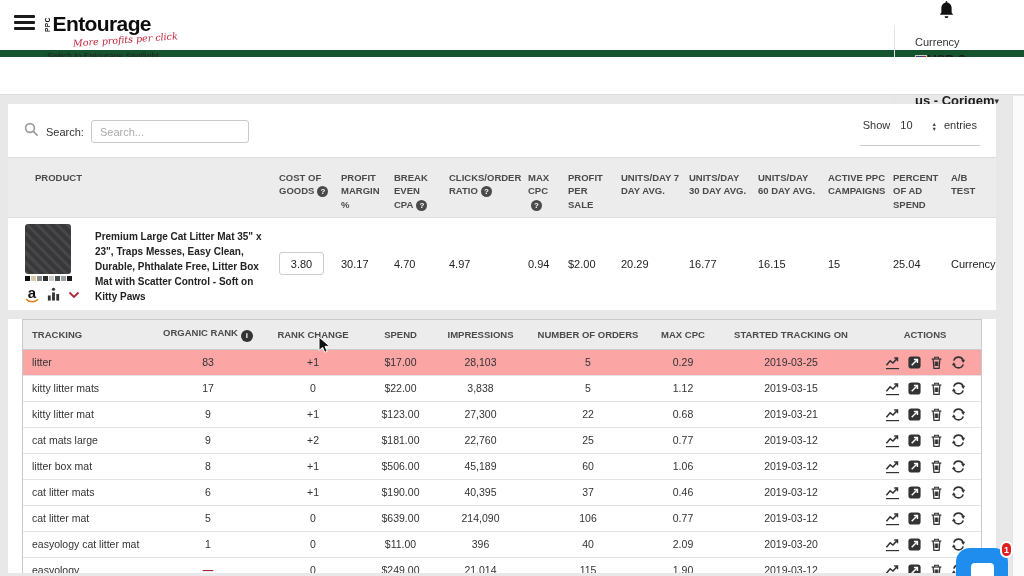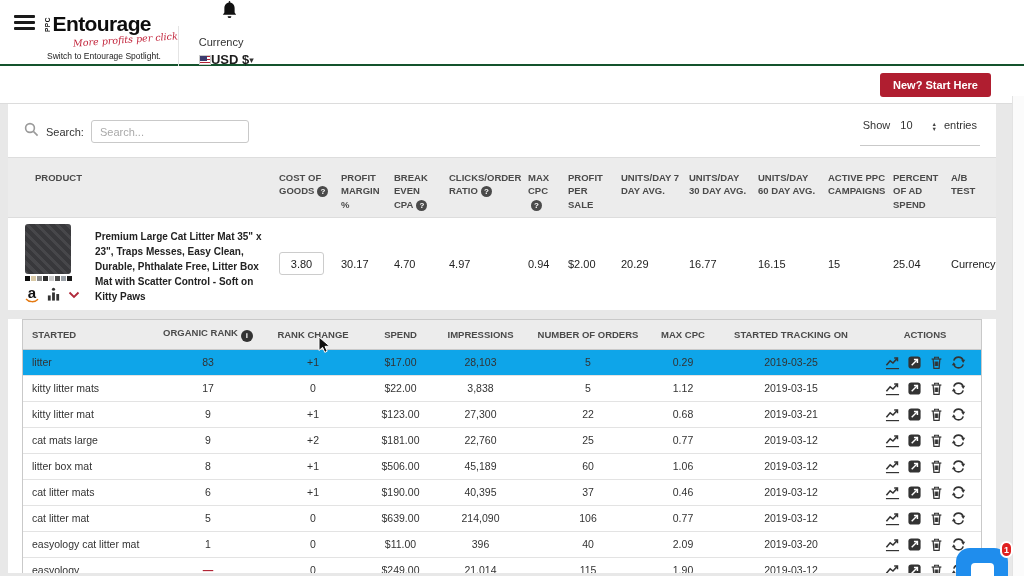--- a/index.html
+++ b/index.html
@@ -1,21 +1,21 @@
 <!DOCTYPE html>
 <html style="--accent: #b01e30;"><head>
 <meta charset="utf-8">
 <style>
   :root{ --accent:#b01e30; }
   *{box-sizing:border-box; margin:0; padding:0;}
   html,body{width:1024px;height:576px;overflow:hidden;}
   body{background:#e8e8e8;font-family:"Liberation Sans","DejaVu Sans",sans-serif;color:#333;position:relative;}
 
   
-  .topbar{height:66px;background:#fff;display:flex;border-bottom:2px solid #14532d;}
+  .topbar{height:57px;background:#fff;display:flex;justify-content:space-between;border-bottom:7px solid #14532d;}
   .topbar-left{display:flex;align-items:flex-start;padding:12px 0 0 14px;}
   .burger{width:21px;margin:3px 10px 0 0;cursor:pointer;}
   .burger i{display:block;height:3px;background:#1a1a1a;margin-bottom:3px;border-radius:1px;}
   .logo-row{display:flex;align-items:flex-end;}
   .ppc{writing-mode:vertical-rl;transform:rotate(180deg);font-size:6.5px;font-weight:bold;color:#111;line-height:1;height:20px;margin:0 1px 2px 0;letter-spacing:.5px;}
   .logo-name{font-size:21px;font-weight:800;color:#0d0d0d;letter-spacing:-.6px;line-height:20px;}
   .tagline{color:#c2233a;font-size:9.5px;font-style:italic;font-family:"DejaVu Serif",serif;transform:rotate(-4deg);margin:0 0 0 28px;white-space:nowrap;}
   .switch-link{font-size:8.5px;color:#222;margin:6px 0 0 2px;display:inline-block;cursor:pointer;text-decoration:none;}
   .topbar-right{display:flex;align-items:stretch;flex-direction:column;}
   .bell-wrap{align-self:center;margin-right:26px;cursor:pointer;}
@@ -68,21 +68,21 @@
 
   .spacer{height:9px;background:#e8e8e8;}
 
   
   .ktable-wrap{margin:0 14px;border:1px solid #c9c9c9;}
   .ktable{width:100%;border-collapse:collapse;table-layout:fixed;}
   .ktable thead th{background:#ececec;font-size:9.5px;font-weight:bold;color:#4a4a4a;padding:7px 3px;text-align:center;border-bottom:1px solid #c9c9c9;cursor:pointer;}
   .ktable thead th:first-child{text-align:left;padding-left:9px;}
   .ktable tbody td{font-size:10.5px;color:#333;text-align:center;padding:5px 3px;border-bottom:1px solid #e3e3e3;height:15px;}
   .ktable tbody td.kw{text-align:left;padding-left:9px;}
-  .ktable tbody tr.hl td{background:#0ea5e9;}
+  .ktable tbody tr.hl td{background:#fca5a5;}
   .ktable tbody td.dash{color:var(--accent);font-weight:bold;}
   .abtn{display:inline-block;width:15px;height:15px;margin:0 3.5px;vertical-align:middle;cursor:pointer;}
   .abtn svg{width:15px;height:15px;display:block;}
 
   
   .cursor{position:absolute;left:318px;top:336px;z-index:60;pointer-events:none;}
   .chat-fab{position:absolute;right:16px;bottom:-24px;width:52px;height:52px;border-radius:14px;background:#1f8ded;z-index:50;cursor:pointer;}
   .chat-glyph{position:absolute;left:15px;top:15px;width:23px;height:19px;background:#fff;border-radius:4px;}
   .chat-badge{position:absolute;top:-7px;right:-5px;min-width:13px;height:17px;padding:0 2px;border-radius:9px;background:#e02020;border:2px solid #fff;color:#fff;font-size:9px;font-weight:bold;display:flex;align-items:center;justify-content:center;}
 </style>
@@ -125,21 +125,20 @@
       <div class="hdr-label">Account</div>
       <div class="hdr-value">
         <span>us - Corigem</span>
         <span class="caret">▾</span>
       </div>
     </div>
   </div>
 </header>
 
 <nav class="navbar">
-  <button class="cta">New? Start Here</button>
 </nav>
 
 <div class="scroll-track"></div>
 
 <main class="card">
 
   <div class="toolbar">
     <div class="search-group">
       <span>
         <svg width="15" height="15" viewBox="0 0 15 15" fill="none" stroke="#9a9a9a" stroke-width="1.6">
@@ -260,21 +259,21 @@
           <col style="width:100px">
           <col style="width:75px">
           <col style="width:85px">
           <col style="width:130px">
           <col style="width:60px">
           <col style="width:156px">
           <col>
       </colgroup>
       <thead>
           <tr id="keyword-header-row">
-            <th>STARTED</th>
+            <th>TRACKING</th>
             <th>ORGANIC RANK<i class="iicon">i</i></th>
             <th>RANK CHANGE</th>
             <th>SPEND</th>
             <th>IMPRESSIONS</th>
             <th>NUMBER OF ORDERS</th>
             <th>MAX CPC</th>
             <th>STARTED TRACKING ON</th>
             <th>ACTIONS</th>
           </tr>
         </thead>

